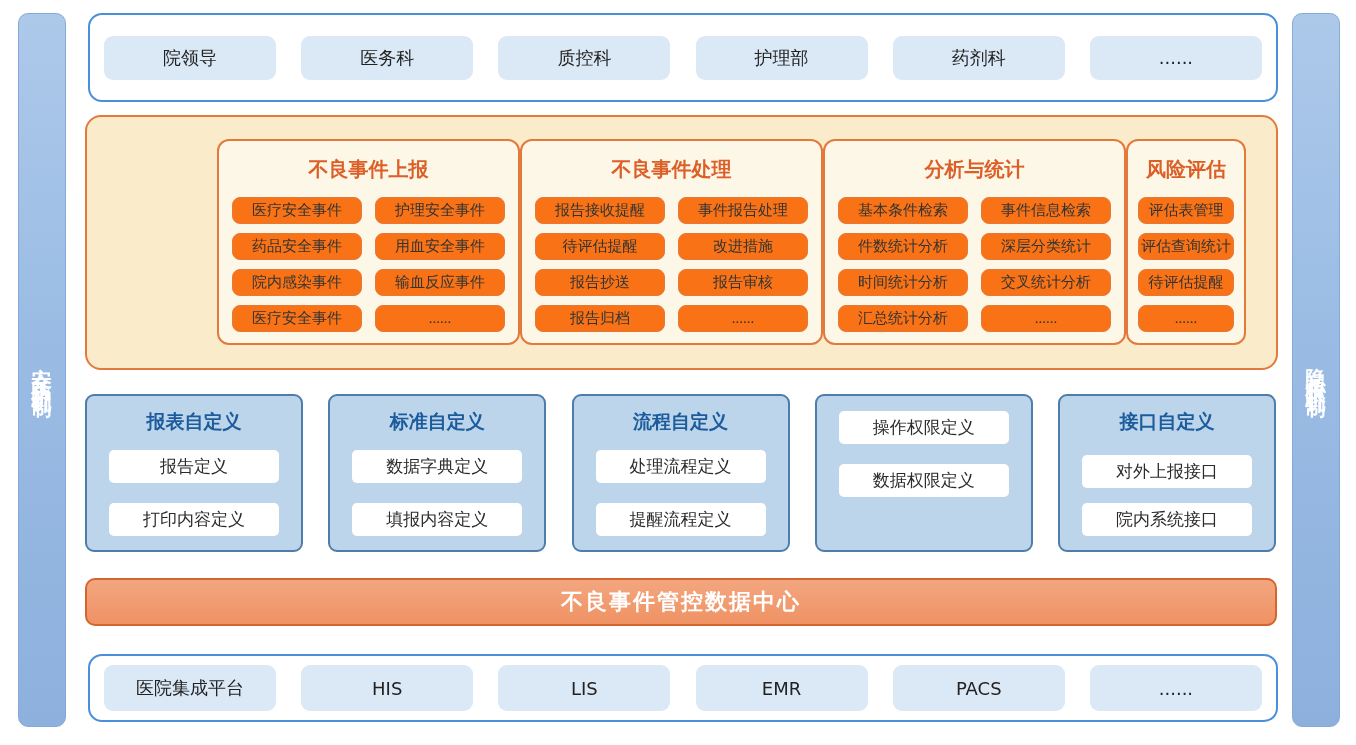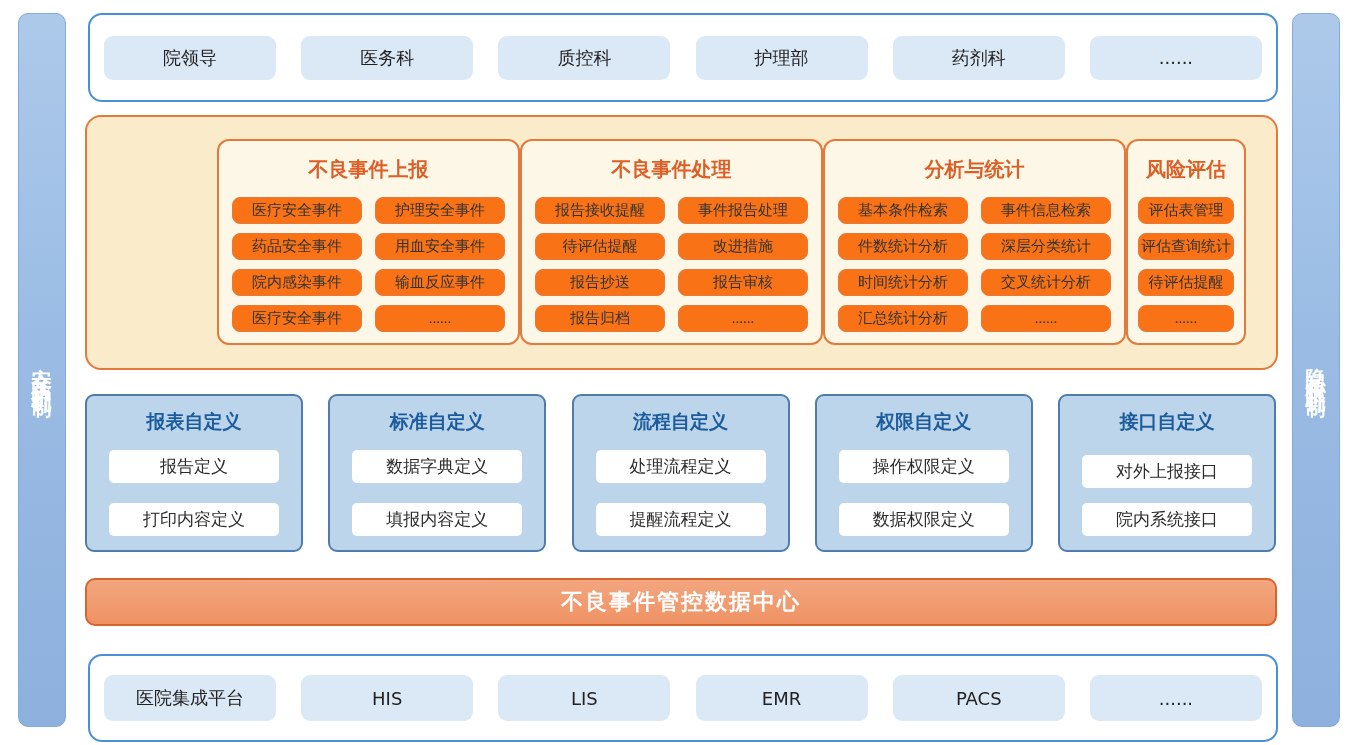--- a/index.html
+++ b/index.html
@@ -15,21 +15,21 @@
   .side.left  { left:18px; }
   .side.right { left:1292px; }
   .vtext { writing-mode:vertical-rl; text-orientation:upright; color:#ffffff;
            font-weight:bold; font-size:20px; letter-spacing:6px; line-height:1; }
 
   
   .rowbox { position:absolute; left:88px; width:1190px; background:#ffffff;
             border:2px solid #4a90d8; border-radius:14px;
             display:flex; align-items:center; justify-content:space-between; padding:0 14px; }
   .rowbox.top    { top:13px;  height:89px; }
-  .rowbox.bottom { top:654px; height:88px; }
+  .rowbox.bottom { top:654px; height:68px; }
   .chip { width:172px; height:44px; background:#dbe8f6; border-radius:9px;
           display:flex; align-items:center; justify-content:center;
           font-size:18px; color:#222222; }
   .rowbox.bottom .chip { height:46px; }
 
   
   .func-section { position:absolute; left:85px; top:115px; width:1193px; height:255px;
                   background:#faecca; border:2px solid #e4793c; border-radius:16px;
                   display:flex; justify-content:flex-end; padding:22px 30px 23px 22px; }
   .func-col { background:#fdf7e7; border:2px solid #e4793c; border-radius:12px;
@@ -155,21 +155,20 @@
       <div class="pitem p2">填报内容定义</div>
     </div>
 
     <div class="panel">
       <div class="panel-title">流程自定义</div>
       <div class="pitem p1">处理流程定义</div>
       <div class="pitem p2">提醒流程定义</div>
     </div>
 
     <div class="panel">
-      <div class="panel-title">权限自定义</div>
       <div class="pitem p1">操作权限定义</div>
       <div class="pitem p2">数据权限定义</div>
     </div>
 
     <div class="panel">
       <div class="panel-title">接口自定义</div>
       <div class="pitem p2">对外上报接口</div>
       <div class="pitem p1">院内系统接口</div>
     </div>
 

